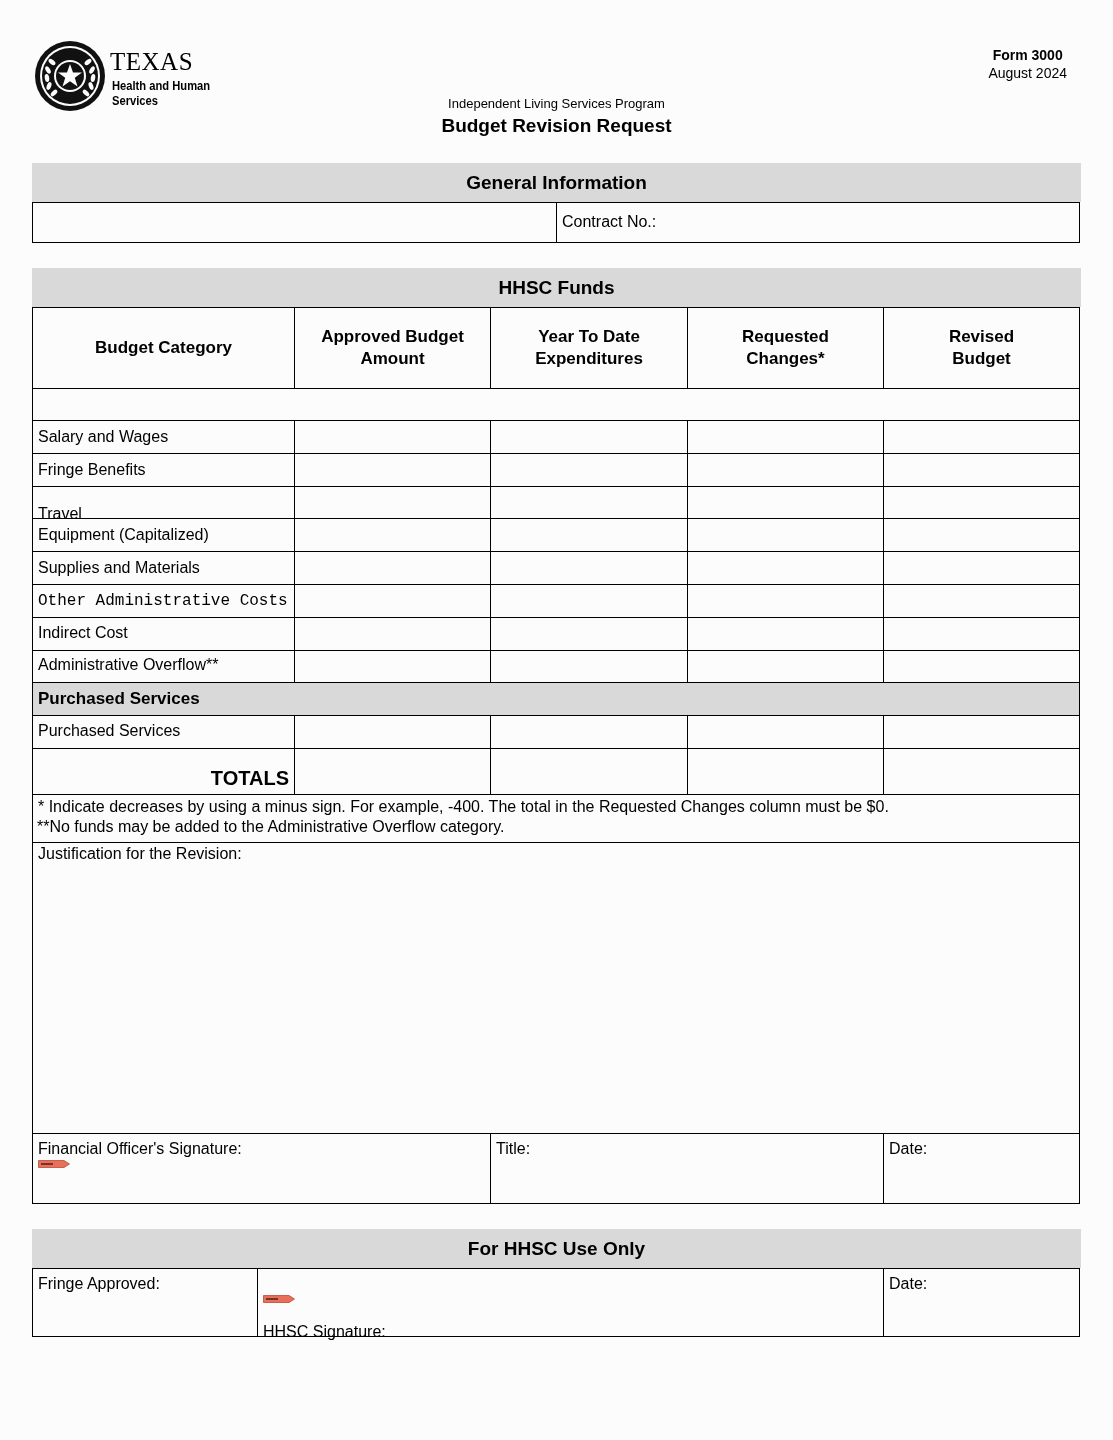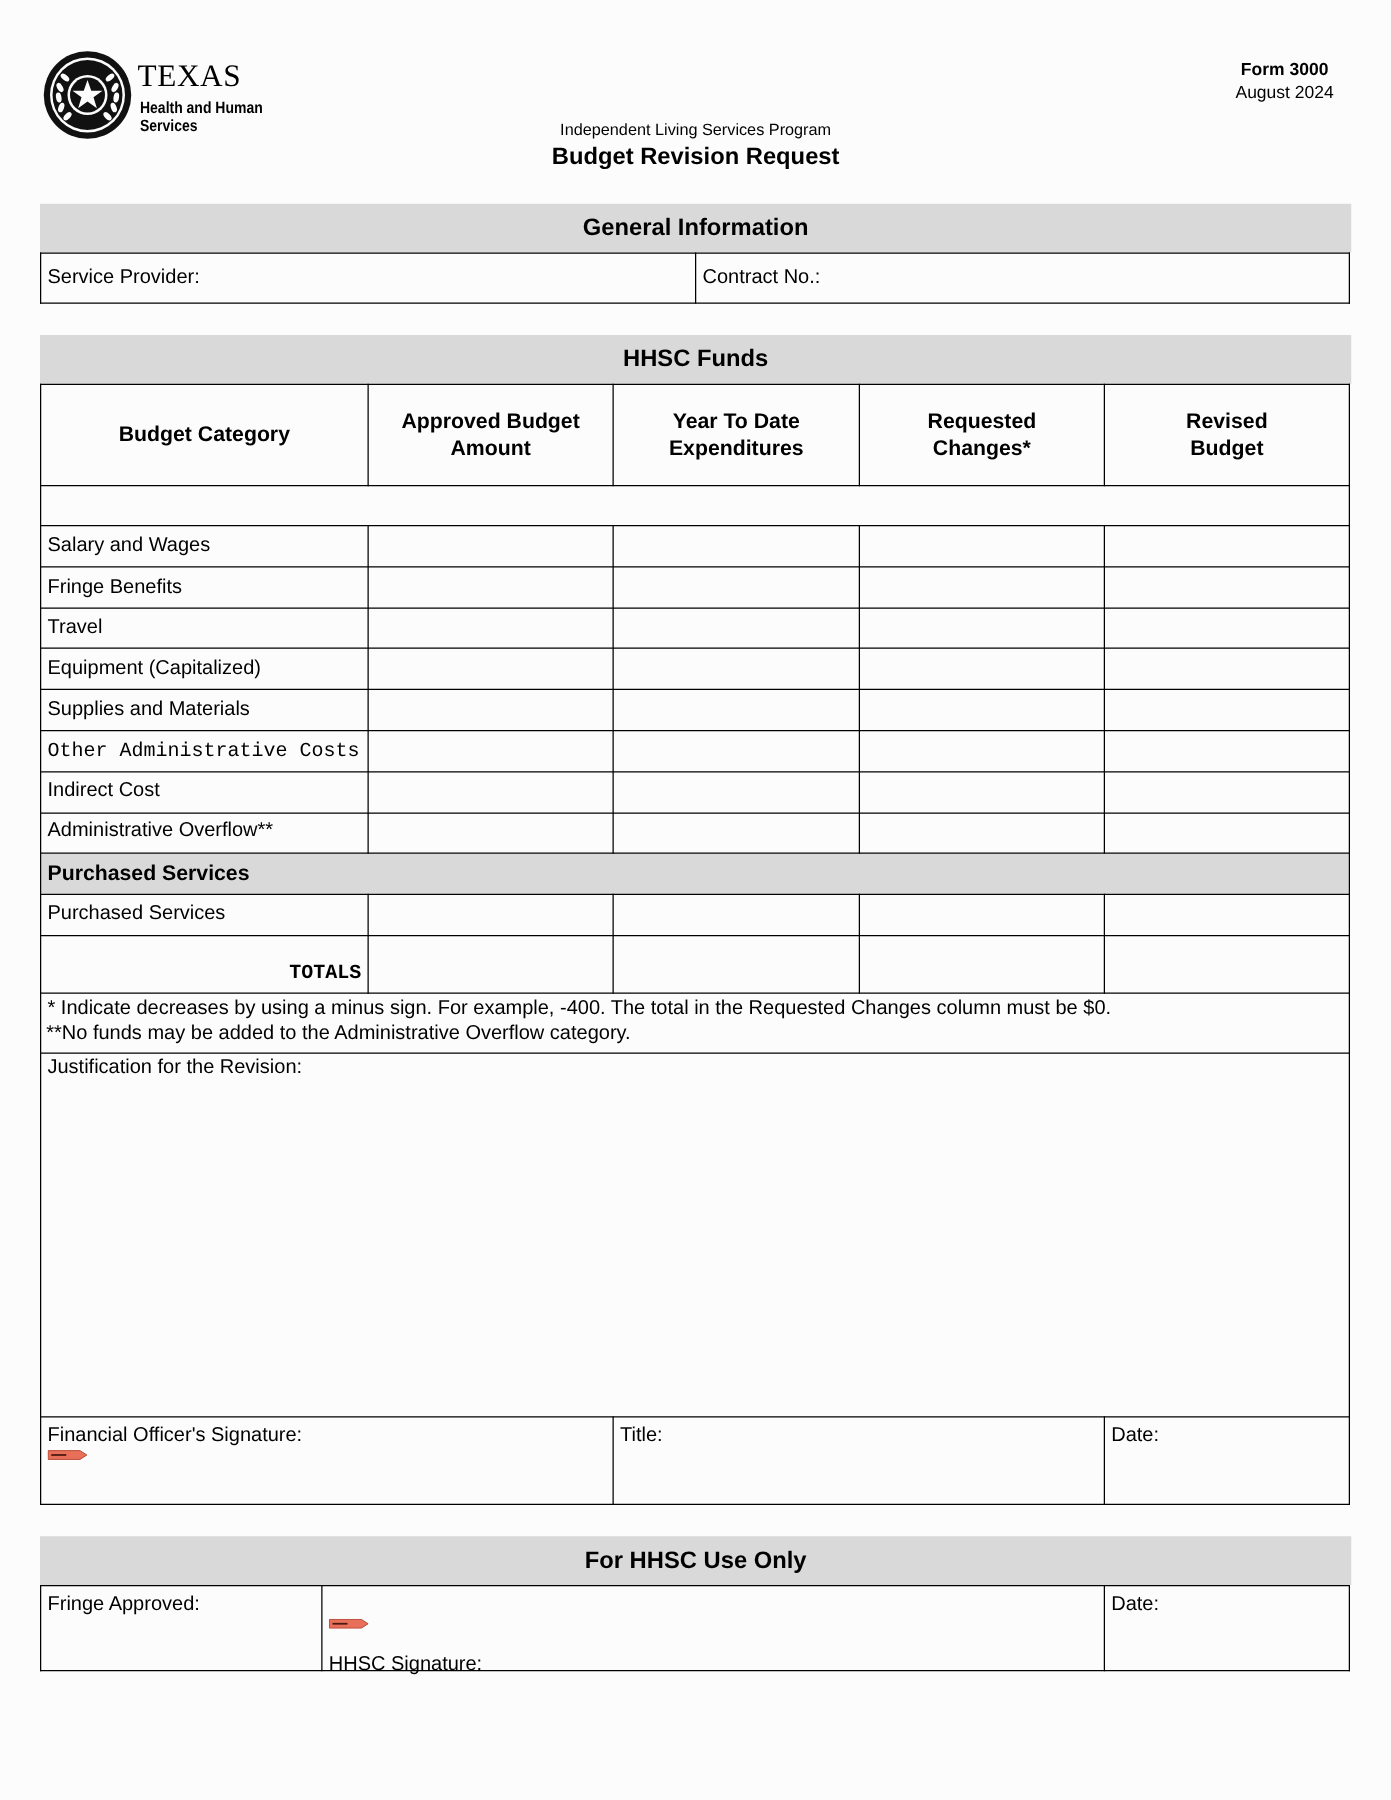--- a/index.html
+++ b/index.html
@@ -74,23 +74,20 @@
   <div class="title-main">Budget Revision Request</div>
 </div>
 
 <div class="abs band" style="top:163px;height:39px;line-height:39px;">General Information</div>
 <div class="abs" style="left:32px;top:202px;width:1048px;height:41px;">
   <div class="hline" style="left:0;top:0;width:1048px;"></div>
   <div class="hline" style="left:0;top:40px;width:1048px;"></div>
   <div class="vline" style="left:0;top:0;height:41px;"></div>
   <div class="vline" style="left:524px;top:0;height:41px;"></div>
   <div class="vline" style="left:1047px;top:0;height:41px;"></div>
-  <div class="input-cell" style="left:1px;top:1px;width:523px;height:39px;">
-    <span class="txt" style="left:5px;top:10px;">Service Provider:</span>
-  </div>
   <div class="input-cell" style="left:525px;top:1px;width:522px;height:39px;">
     <span class="txt" style="left:5px;top:10px;">Contract No.:</span>
   </div>
 </div>
 
 <div class="abs band" style="top:268px;height:39px;line-height:39px;">HHSC Funds</div>
 
 <div class="abs" style="left:32px;top:307px;width:1048px;height:897px;">
 
   <div class="subband" style="left:1px;top:376px;height:32px;width:1046px;">
@@ -163,21 +160,21 @@
     <div class="input-cell" style="left:656px;top:0;width:195px;height:32px;"></div>
     <div class="input-cell" style="left:852px;top:0;width:195px;height:32px;"></div>
   </div>
   <div class="abs" style="left:0;top:147px;width:1048px;height:32px;">
     <span class="txt" style="left:6px;top:7px;">Fringe Benefits</span>
     <div class="input-cell" style="left:263px;top:0;width:195px;height:32px;"></div>
     <div class="input-cell" style="left:459px;top:0;width:196px;height:32px;"></div>
     <div class="input-cell" style="left:656px;top:0;width:195px;height:32px;"></div>
     <div class="input-cell" style="left:852px;top:0;width:195px;height:32px;"></div>
   </div>
-  <div class="abs" style="left:0;top:180px;width:984px;height:31px;">
+  <div class="abs" style="left:0;top:192px;width:984px;height:31px;">
     <span class="txt" style="left:6px;top:6px;">Travel</span>
     <div class="input-cell" style="left:263px;top:0;width:195px;height:31px;"></div>
     <div class="input-cell" style="left:459px;top:0;width:196px;height:31px;"></div>
     <div class="input-cell" style="left:656px;top:0;width:195px;height:31px;"></div>
     <div class="input-cell" style="left:852px;top:0;width:195px;height:31px;"></div>
   </div>
   <div class="abs" style="left:0;top:212px;width:1048px;height:32px;">
     <span class="txt" style="left:6px;top:7px;">Equipment (Capitalized)</span>
     <div class="input-cell" style="left:263px;top:0;width:195px;height:32px;"></div>
     <div class="input-cell" style="left:459px;top:0;width:196px;height:32px;"></div>
@@ -215,21 +212,21 @@
 
   <div class="abs" style="left:0;top:409px;width:1048px;height:32px;">
     <span class="txt" style="left:6px;top:6px;">Purchased Services</span>
     <div class="input-cell" style="left:263px;top:0;width:195px;height:32px;"></div>
     <div class="input-cell" style="left:459px;top:0;width:196px;height:32px;"></div>
     <div class="input-cell" style="left:656px;top:0;width:195px;height:32px;"></div>
     <div class="input-cell" style="left:852px;top:0;width:195px;height:32px;"></div>
   </div>
 
   <div class="abs" style="left:0;top:442px;width:1048px;height:45px;">
-    <span class="txt" style="right:791px;top:20px;font-family:Liberation Mono, monospace;font-weight:bold;font-size:16px;margin-left:12px;">TOTALS</span>
+    <span class="txt" style="right:791px;top:20px;font-family:Liberation Sans, sans-serif;font-weight:bold;font-size:20px;margin-left:12px;">TOTALS</span>
     <div class="input-cell" style="left:263px;top:0;width:195px;height:45px;"></div>
     <div class="input-cell" style="left:459px;top:0;width:196px;height:45px;"></div>
     <div class="input-cell" style="left:656px;top:0;width:195px;height:45px;"></div>
     <div class="input-cell" style="left:852px;top:0;width:195px;height:45px;"></div>
   </div>
 
   <div class="abs" style="left:0;top:488px;width:1048px;height:47px;">
     <span class="txt" style="left:6px;top:3px;">* Indicate decreases by using a minus sign. For example, -400. The total in the Requested Changes column must be $0.</span>
     <span class="txt" style="left:5px;top:23px;">**No funds may be added to the Administrative Overflow category.</span>
   </div>

